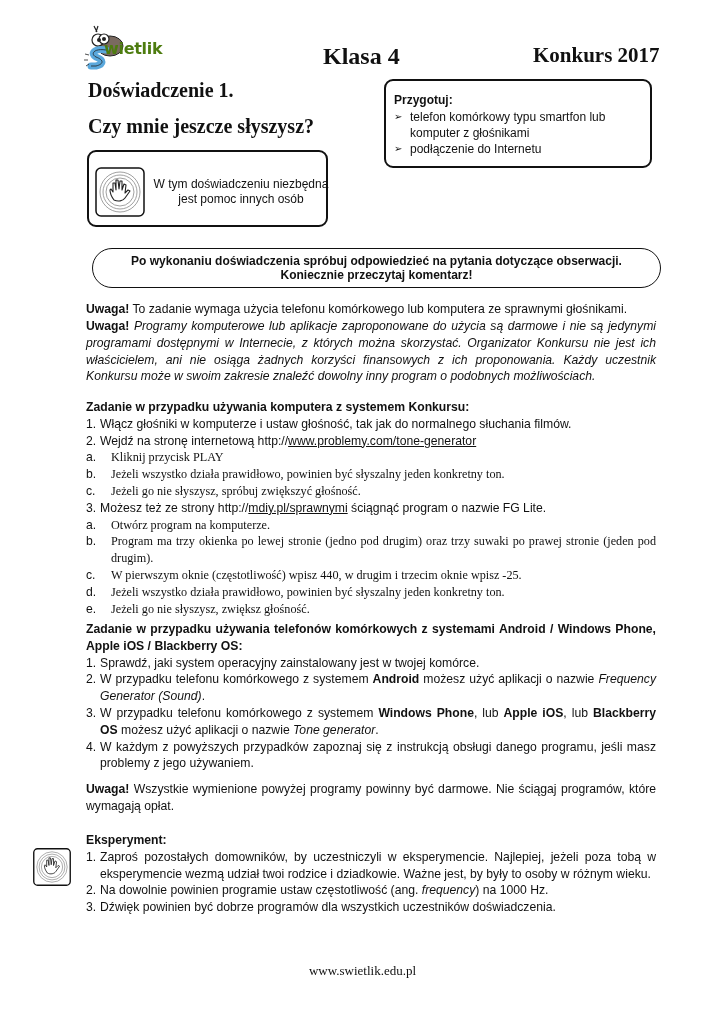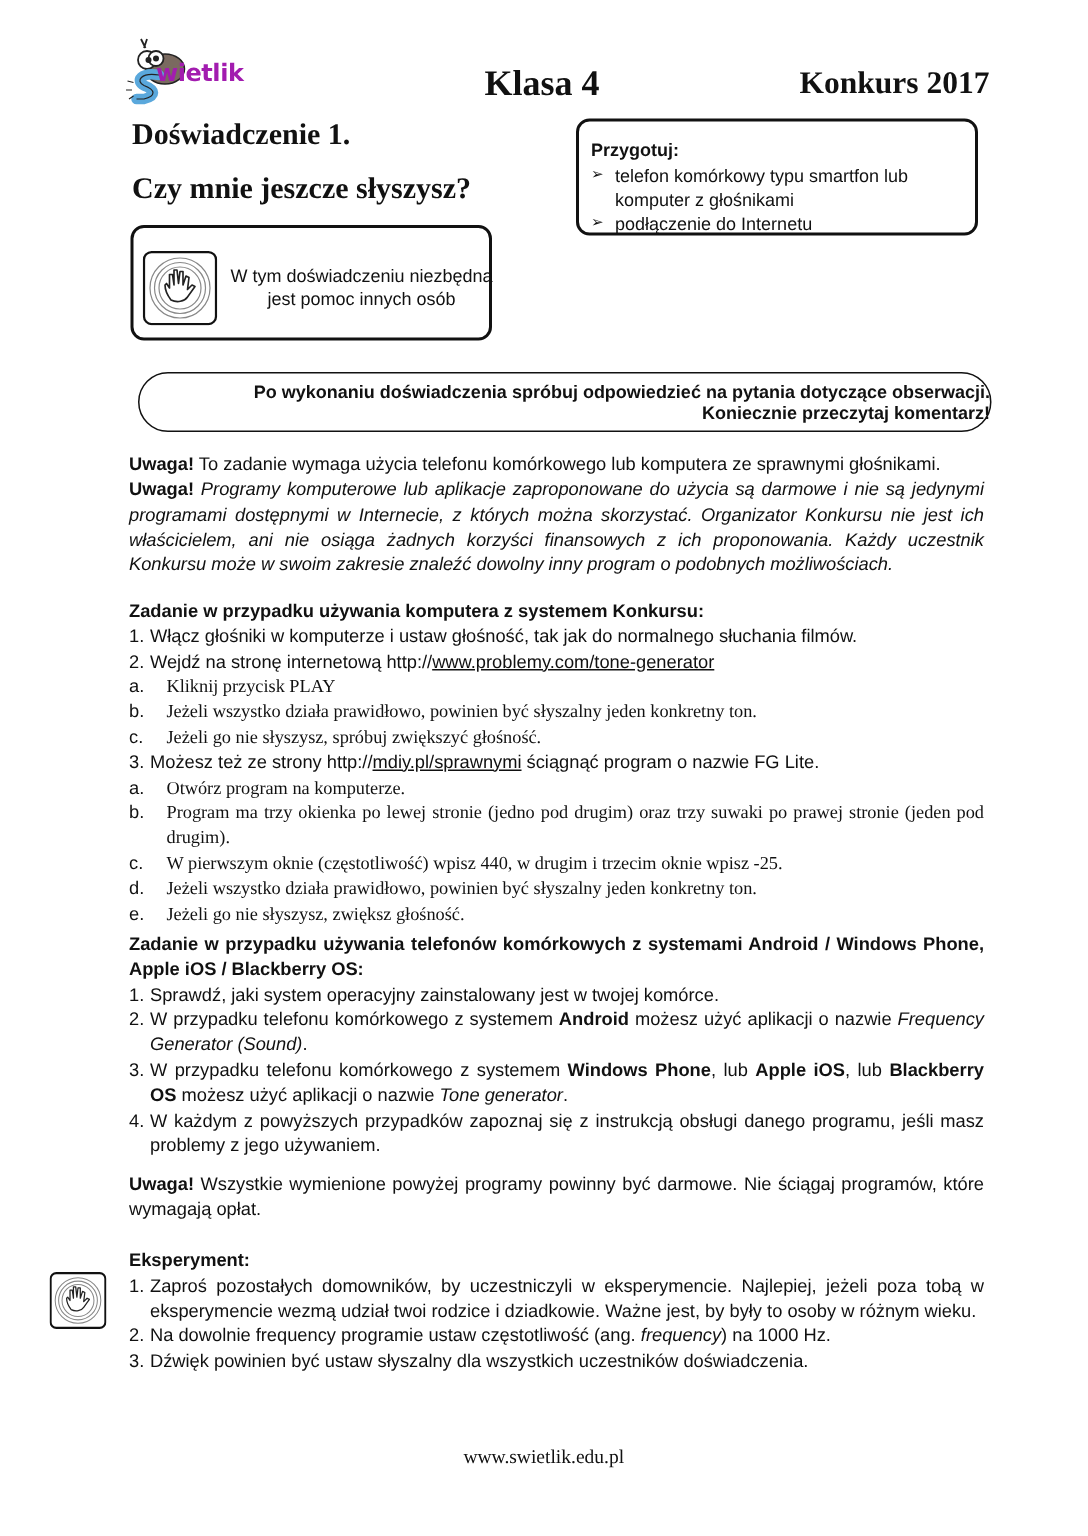--- a/index.html
+++ b/index.html
@@ -2,39 +2,39 @@
 <html><head>
 <meta charset="utf-8">
 <style>
   html, body { margin:0; padding:0; background:#ffffff; }
   body { width:725px; height:1024px; position:relative; overflow:hidden; color:#111; font-family:"Liberation Sans", sans-serif; }
   .serif { font-family:"Liberation Serif", serif; }
   .abs { position:absolute; }
 
   
   #logo { left:84px; top:24px; width:100px; height:46px; }
-  #logo-text { left:104px; top:39px; font-family:"DejaVu Sans", sans-serif; font-weight:bold; font-size:16px; color:#a21caf; letter-spacing:-0.3px; }
+  #logo-text { left:104px; top:39px; font-family:"DejaVu Sans", sans-serif; font-weight:bold; font-size:16px; color:#4d7c0f; letter-spacing:-0.3px; }
   #klasa { left:323px; top:43px; font-size:24px; font-weight:bold; }
   #konkurs { left:533px; top:43px; font-size:21px; font-weight:bold; }
   #exp-title { left:88px; top:79px; font-size:20px; font-weight:bold; }
   #exp-question { left:88px; top:115px; font-size:20px; font-weight:bold; }
 
   
-  #prep-box { left:384px; top:79px; width:268px; height:78px; border:2px solid #111; border-radius:9px; box-sizing:border-box; padding:12px 10px 0 8px; font-size:12px; }
+  #prep-box { left:384px; top:79px; width:268px; height:89px; border:2px solid #111; border-radius:9px; box-sizing:border-box; padding:12px 10px 0 8px; font-size:12px; }
   #prep-box .title { font-weight:bold; margin-bottom:2px; }
   #prep-box .item { display:flex; line-height:16px; }
   #prep-box .arrow { width:16px; flex:none; font-size:10px; }
 
   
   #help-box { left:87px; top:150px; width:241px; height:77px; border:2px solid #111; border-radius:9px; box-sizing:border-box; }
   #help-icon { left:6px; top:15px; width:50px; height:50px; }
   #help-text { left:60px; top:25px; width:184px; text-align:center; font-size:12px; line-height:15px; }
 
   
-  #banner { left:92px; top:248px; width:569px; height:40px; border:1.5px solid #111; border-radius:22px; box-sizing:border-box; text-align:right; font-size:12px; font-weight:bold; line-height:14px; padding-top:5px; }
+  #banner { left:92px; top:248px; width:569px; height:40px; border:1.5px solid #111; border-radius:22px; box-sizing:border-box; text-align:center; font-size:12px; font-weight:bold; line-height:14px; padding-top:5px; }
 
   
   .body { left:86px; width:570px; font-size:12.2px; line-height:16.8px; }
   .just { text-align:justify; }
   .b { font-weight:bold; }
   .i { font-style:italic; }
   .u { text-decoration:underline; }
   ol.num { margin:0; padding:0; list-style:none; }
   ol.num > li { display:flex; }
   ol.num > li > .n { width:14px; flex:none; }
@@ -195,22 +195,22 @@
 </svg>
 <div class="abs body" style="top:832px;">
   <div class="b">Eksperyment:</div>
   <ol class="num">
     <li>
         <span class="n">1.</span>
         <span class="c just">Zaproś pozostałych domowników, by uczestniczyli w eksperymencie. Najlepiej, jeżeli poza tobą w eksperymencie wezmą udział twoi rodzice i dziadkowie. Ważne jest, by były to osoby w różnym wieku.</span>
       </li>
     <li>
         <span class="n">2.</span>
-        <span class="c"><span>Na dowolnie frequency programie ustaw częstotliwość (ang. </span><span class="i">frequency</span><span>) na 1000 Hz.</span></span>
+        <span class="c"><span>Na dowolnie powinien programie ustaw częstotliwość (ang. </span><span class="i">frequency</span><span>) na 1000 Hz.</span></span>
       </li>
     <li>
         <span class="n">3.</span>
-        <span class="c">Dźwięk powinien być ustaw słyszalny dla wszystkich uczestników doświadczenia.</span>
+        <span class="c">Dźwięk powinien być dobrze programów dla wszystkich uczestników doświadczenia.</span>
       </li>
   </ol>
 </div>
 
 <div id="footer" class="abs serif">www.swietlik.edu.pl</div>
 
 </body></html>

